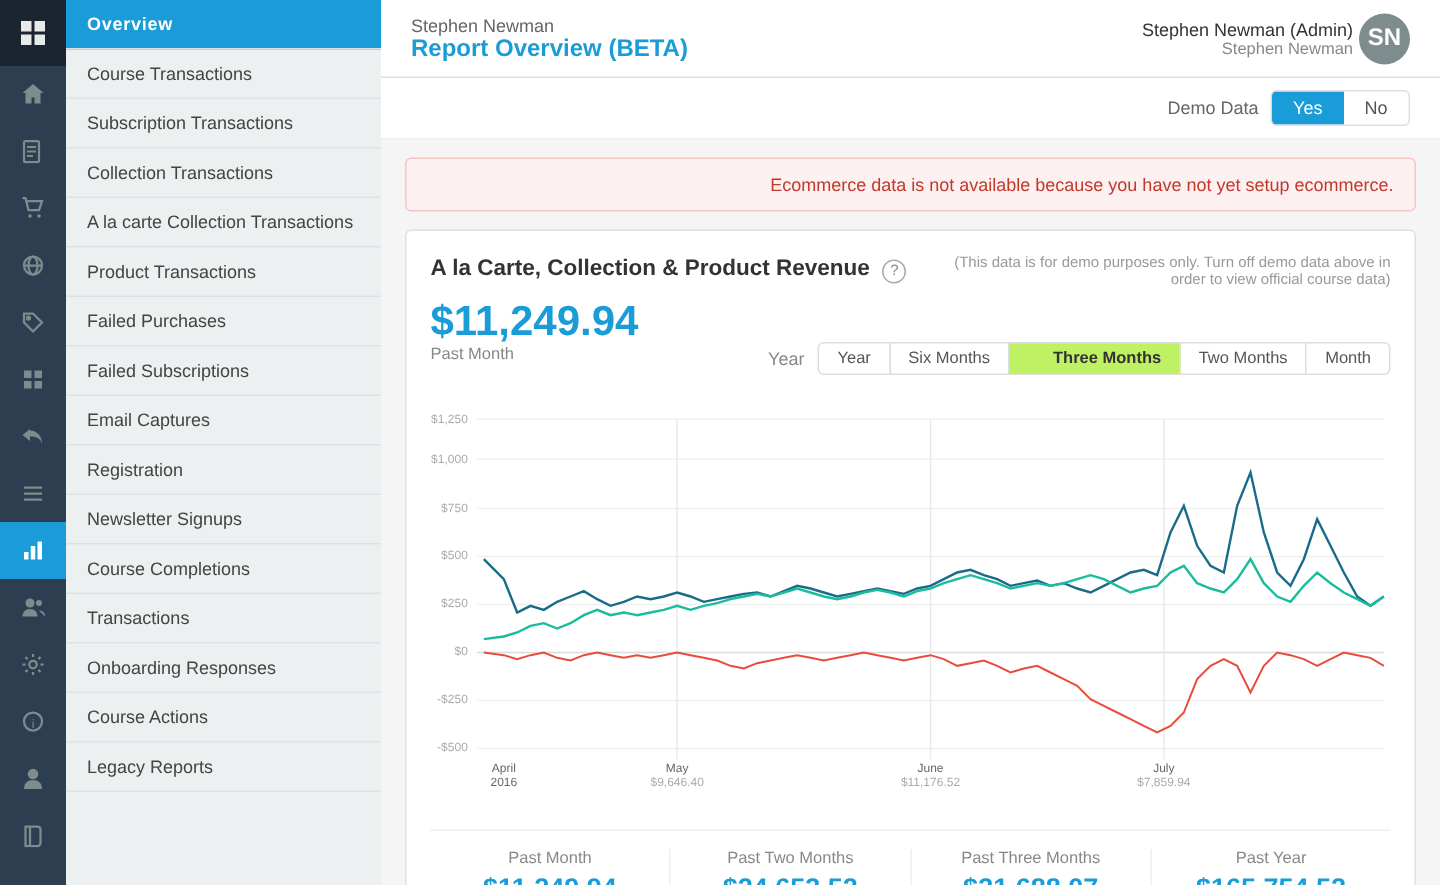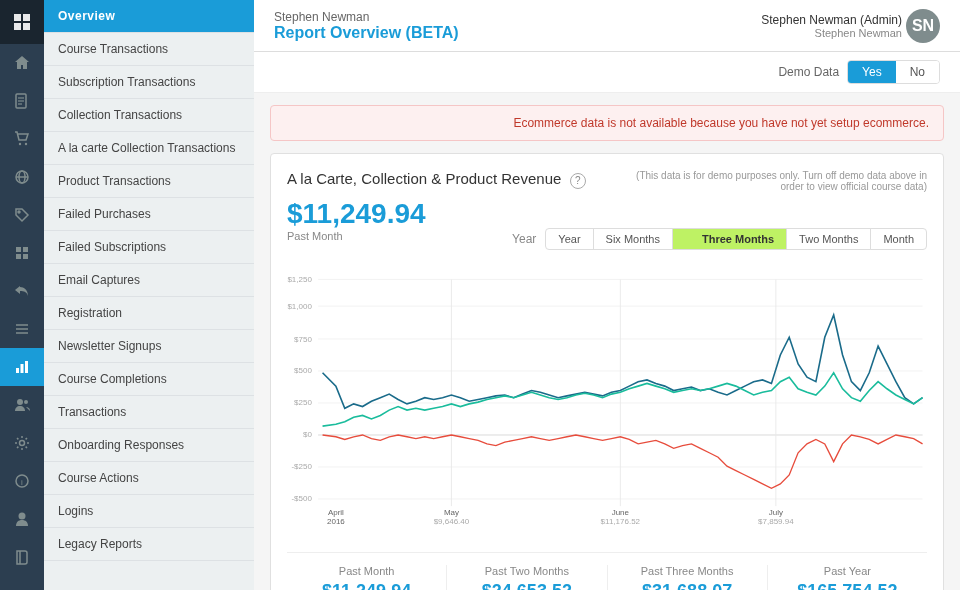--- a/index.html
+++ b/index.html
@@ -156,21 +156,21 @@
       border: 1px solid #e0e0e0;
       border-radius: 4px;
       padding: 16px;
     }
     .chart-card-header {
       display: flex;
       align-items: flex-start;
       justify-content: space-between;
       margin-bottom: 4px;
     }
-    .chart-title { font-size: 15px; color: #333; font-weight: 400; }
+    .chart-title { font-size: 15px; color: #333; font-weight: 700; }
     .chart-demo-note { font-size: 10px; color: #999; text-align: right; max-width: 300px; }
     .chart-main-value { font-size: 28px; color: #1a9cd8; font-weight: 700; }
     .chart-sub-label { font-size: 11px; color: #888; margin-bottom: 8px; }
     .time-tab-label { font-size: 12px; color: #888; margin-right: 10px; }
     .time-tab {
       padding: 4px 12px;
       font-size: 11px;
       cursor: pointer;
       color: #555;
       border: 1px solid #ddd;
@@ -316,21 +316,20 @@
       <div class="sidebar-nav-item">Product Transactions</div>
       <div class="sidebar-nav-item">Failed Purchases</div>
       <div class="sidebar-nav-item">Failed Subscriptions</div>
       <div class="sidebar-nav-item">Email Captures</div>
       <div class="sidebar-nav-item">Registration</div>
       <div class="sidebar-nav-item">Newsletter Signups</div>
       <div class="sidebar-nav-item">Course Completions</div>
       <div class="sidebar-nav-item">Transactions</div>
       <div class="sidebar-nav-item">Onboarding Responses</div>
       <div class="sidebar-nav-item">Course Actions</div>
-      <div class="sidebar-nav-item">Logins</div>
       <div class="sidebar-nav-item">Legacy Reports</div>
     </div>
 </div>
 
 <div class="main">
 
   <div class="top-header">
     <div class="header-title-block">
       <div class="user-name">Stephen Newman</div>
       <div class="page-title">Report Overview (BETA)</div>

